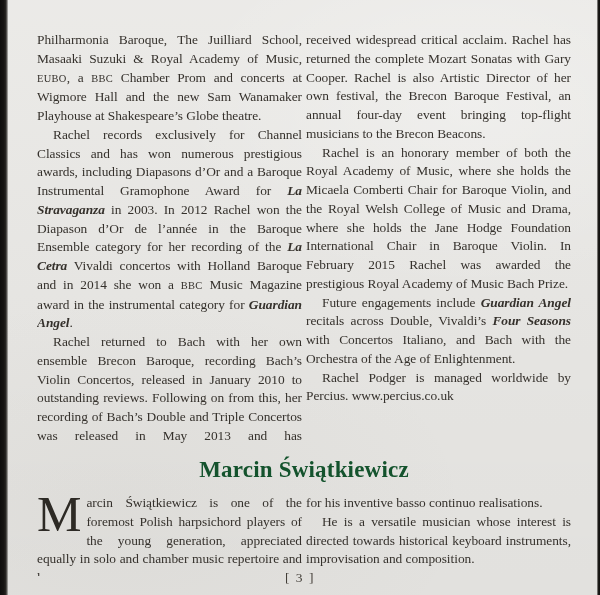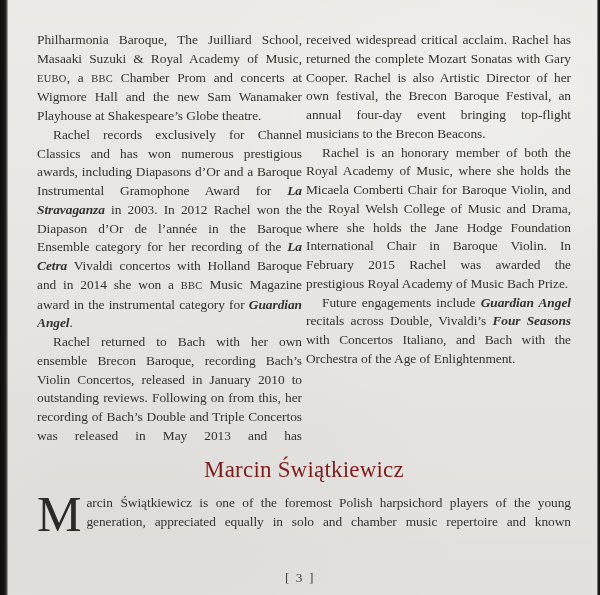--- a/index.html
+++ b/index.html
@@ -52,24 +52,24 @@
     hyphens:none;
   }
   .para.indent{text-indent:16px;}
   .para.runover{text-align-last:justify;}
   .seg-normal{font-style:normal;}
   .seg-italic{font-style:italic;font-weight:bold;}
   .seg-smallcaps{font-size:0.78em;letter-spacing:0.03em;}
   .heading{
     margin:10px 0 11px 0;
     font-size:23px;
-    font-weight:normal;
+    font-weight:bold;
     text-align:center;
     letter-spacing:0.2px;
-    color:#7f1d1d;
+    color:#14532d;
   }
   .dropcap{
     float:left;
     font-size:50px;
     line-height:37px;
     margin:2px 5px 0 0;
     color:#2d2a25;
   }
   .pageno{
     position:absolute;
@@ -93,26 +93,31 @@
   <section class="cols top">
     <div class="col">
       <p class="para"><span class="seg-normal">Philharmonia Baroque, The Juilliard School, Masaaki Suzuki &amp; Royal Academy of Music, </span><span class="seg-smallcaps">EUBO</span><span class="seg-normal">, a </span><span class="seg-smallcaps">BBC</span><span class="seg-normal"> Chamber Prom and concerts at Wigmore Hall and the new Sam Wanamaker Playhouse at Shakespeare’s Globe theatre.</span></p>
       <p class="para indent"><span class="seg-normal">Rachel records exclusively for Channel Classics and has won numerous prestigious awards, including Diapasons d’Or and a Baroque Instrumental Gramophone Award for </span><span class="seg-italic">La Stravaganza</span><span class="seg-normal"> in 2003. In 2012 Rachel won the Diapason d’Or de l’année in the Baroque Ensemble category for her recording of the </span><span class="seg-italic">La Cetra</span><span class="seg-normal"> Vivaldi concertos with Holland Baroque and in 2014 she won a </span><span class="seg-smallcaps">BBC</span><span class="seg-normal"> Music Magazine award in the instrumental category for </span><span class="seg-italic">Guardian Angel</span><span class="seg-normal">.</span></p>
       <p class="para indent runover"><span class="seg-normal">Rachel returned to Bach with her own ensemble Brecon Baroque, recording Bach’s Violin Concertos, released in January 2010 to outstanding reviews. Following on from this, her recording of Bach’s Double and Triple Concertos was released in May 2013 and has</span></p>
     </div>
     <div class="col">
       <p class="para"><span class="seg-normal">received widespread critical acclaim. Rachel has returned the complete Mozart Sonatas with Gary Cooper. Rachel is also Artistic Director of her own festival, the Brecon Baroque Festival, an annual four-day event bringing top-flight musicians to the Brecon Beacons.</span></p>
       <p class="para indent"><span class="seg-normal">Rachel is an honorary member of both the Royal Academy of Music, where she holds the Micaela Comberti Chair for Baroque Violin, and the Royal Welsh College of Music and Drama, where she holds the Jane Hodge Foundation International Chair in Baroque Violin. In February 2015 Rachel was awarded the prestigious Royal Academy of Music Bach Prize.</span></p>
       <p class="para indent"><span class="seg-normal">Future engagements include </span><span class="seg-italic">Guardian Angel</span><span class="seg-normal"> recitals across Double, Vivaldi’s </span><span class="seg-italic">Four Seasons</span><span class="seg-normal"> with Concertos Italiano, and Bach with the Orchestra of the Age of Enlightenment.</span></p>
+      <p class="para indent"><span class="seg-normal">Rachel Podger is managed worldwide by Percius. www.percius.co.uk</span></p>
     </div>
   </section>
 
   <h1 class="heading">Marcin Świątkiewicz</h1>
 
   <section class="cols bottom">
     <div class="col">
       <p class="para runover"><span class="dropcap">M</span><span><span class="seg-normal">arcin Świątkiewicz is one of the foremost Polish harpsichord players of the young generation, appreciated equally in solo and chamber music repertoire and known</span></span></p>
     </div>
+    <div class="col">
+      <p class="para"><span class="seg-normal">for his inventive basso continuo realisations.</span></p>
+      <p class="para indent"><span class="seg-normal">He is a versatile musician whose interest is directed towards historical keyboard instruments, improvisation and composition.</span></p>
+    </div>
   </section>
 
   <footer class="pageno">[ 3 ]</footer>
 
 </main>
 
 </body></html>

